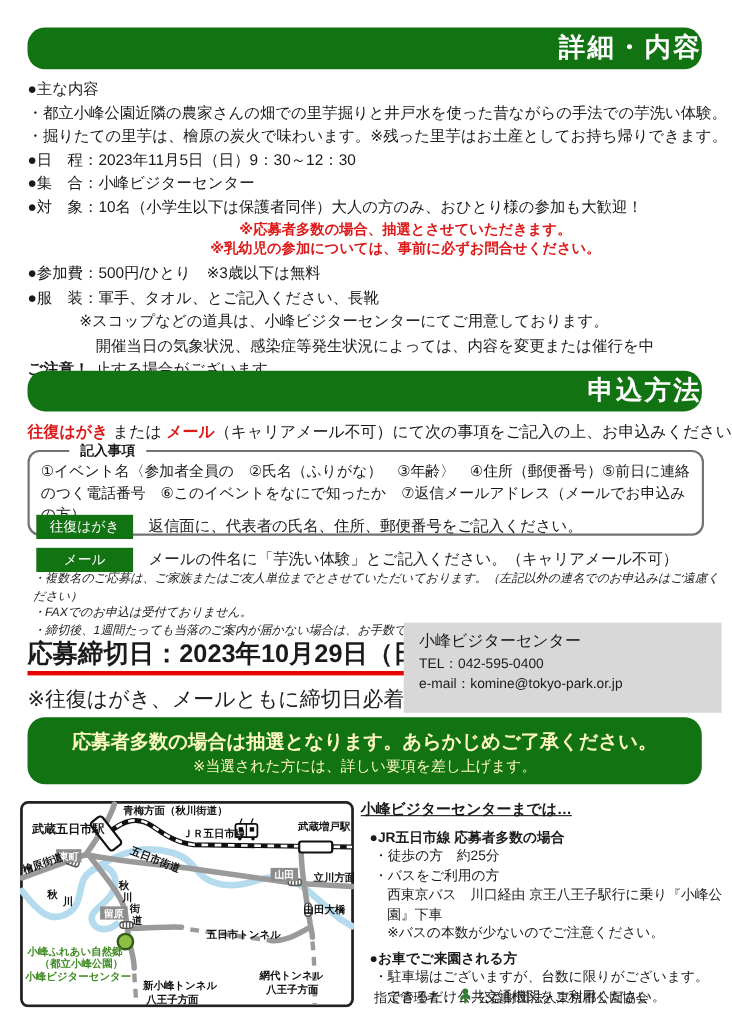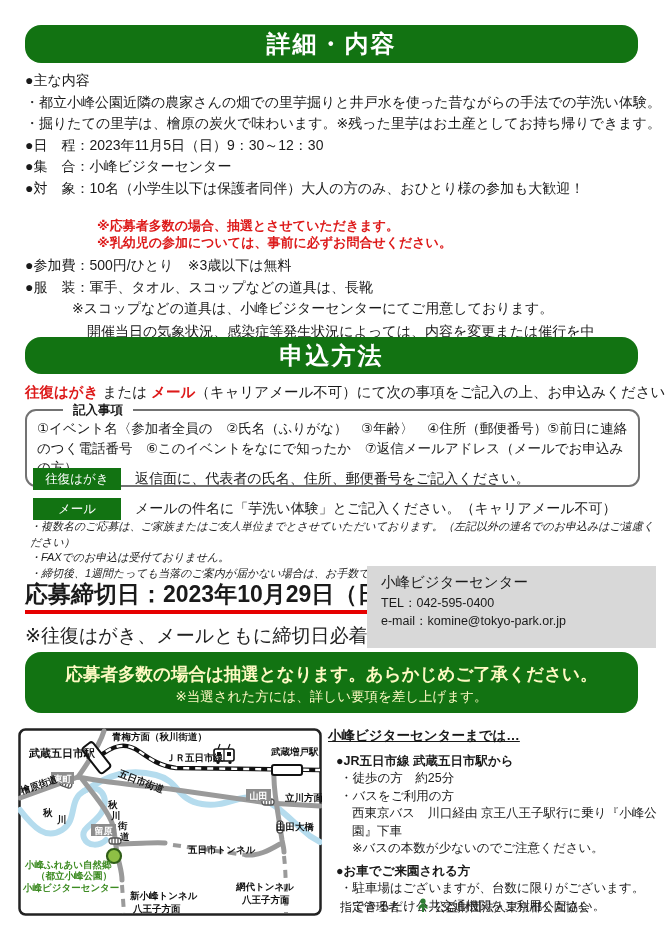--- a/index.html
+++ b/index.html
@@ -1,27 +1,27 @@
 <!DOCTYPE html>
 <html><head>
 <meta charset="utf-8">
 <style>
   html,body{margin:0;padding:0;background:#fff;}
   body{font-family:"Liberation Sans","DejaVu Sans",sans-serif;color:#1a1a1a;}
   .page{position:relative;width:665px;height:940px;background:#fff;overflow:hidden;}
 
   .bar{position:absolute;left:25px;width:613px;background:#127312;color:#fff;
-       text-align:center;border-radius:16px;font-weight:bold;}
+       text-align:right;border-radius:16px;font-weight:bold;}
   .bar1{top:25px;height:38px;font-size:24px;line-height:38px;letter-spacing:2px;}
   .bar2{top:337px;height:37px;font-size:24px;line-height:37px;letter-spacing:2px;}
 
   .details{position:absolute;left:25px;top:70px;width:615px;font-size:14px;line-height:21.5px;}
   .d-line{white-space:nowrap;}
   .red-note{color:#dd1a1a;font-size:13px;line-height:16.5px;margin-left:72px;font-weight:bold;}
-  .red-block{margin:19px 0 4px 0;}
+  .red-block{margin:2px 0 4px 0;text-align:center;}
   .indent47{margin-left:47px;}
   .caution{display:flex;margin-top:1px;align-items:flex-end;}
   .caution-label{font-weight:bold;flex:0 0 62px;}
   .caution-text{width:520px;}
 
   .apply-intro{position:absolute;left:25px;top:383px;font-size:14.5px;white-space:nowrap;}
   .red-strong{color:#dd1a1a;font-weight:bold;}
 
   .entry-box{position:absolute;left:25px;top:409px;width:591px;border:2px solid #737373;
              border-radius:11px;padding:8px 10px 7px 10px;font-size:13.5px;line-height:19.5px;}
@@ -80,21 +80,21 @@
     <div class="d-line">・都立小峰公園近隣の農家さんの畑での里芋掘りと井戸水を使った昔ながらの手法での芋洗い体験。</div>
     <div class="d-line">・掘りたての里芋は、檜原の炭火で味わいます。※残った里芋はお土産としてお持ち帰りできます。</div>
     <div class="d-line">●日　程：2023年11月5日（日）9：30～12：30</div>
     <div class="d-line">●集　合：小峰ビジターセンター</div>
     <div class="d-line">●対　象：10名（小学生以下は保護者同伴）大人の方のみ、おひとり様の参加も大歓迎！</div>
     <div class="red-block">
       <div class="red-note">※応募者多数の場合、抽選とさせていただきます。</div>
       <div class="red-note">※乳幼児の参加については、事前に必ずお問合せください。</div>
     </div>
     <div class="d-line">●参加費：500円/ひとり　※3歳以下は無料</div>
-    <div class="d-line">●服　装：軍手、タオル、スコップなどの道具は、長靴</div>
+    <div class="d-line">●服　装：軍手、タオル、とご記入ください、長靴</div>
     <div class="d-line indent47">※スコップなどの道具は、小峰ビジターセンターにてご用意しております。</div>
     <div class="caution">
       <div class="caution-label">ご注意！</div>
       <div class="caution-text">開催当日の気象状況、感染症等発生状況によっては、内容を変更または催行を中止する場合がございます。</div>
     </div>
   </div>
 
   <div class="bar bar2">申込方法</div>
 
   <div class="apply-intro">
@@ -246,21 +246,21 @@
       <g>
         <text x="7" y="140" class="m-green">小峰ふれあい自然郷</text>
         <text x="18" y="151" class="m-green">（都立小峰公園）</text>
         <text x="5" y="163" class="m-green">小峰ビジターセンター</text>
       </g>
     </svg>
   </div>
 
   <div class="access">
     <div class="access-heading">小峰ビジターセンターまでは…</div>
-    <div class="access-bold">●JR五日市線 武蔵五日市駅から</div>
+    <div class="access-bold">●JR五日市線 応募者多数の場合</div>
     <div class="pl12">・徒歩の方　約25分</div>
     <div class="pl12">・バスをご利用の方</div>
     <div class="pl24">西東京バス　川口経由 京王八王子駅行に乗り『小峰公園』下車</div>
     <div class="pl24">※バスの本数が少ないのでご注意ください。</div>
     <div class="access-bold mt6">●お車でご来園される方</div>
     <div class="pl12">・駐車場はございますが、台数に限りがございます。</div>
     <div class="pl24">できるだけ公共交通機関をご利用ください。</div>
   </div>
 
   <div class="manager">

